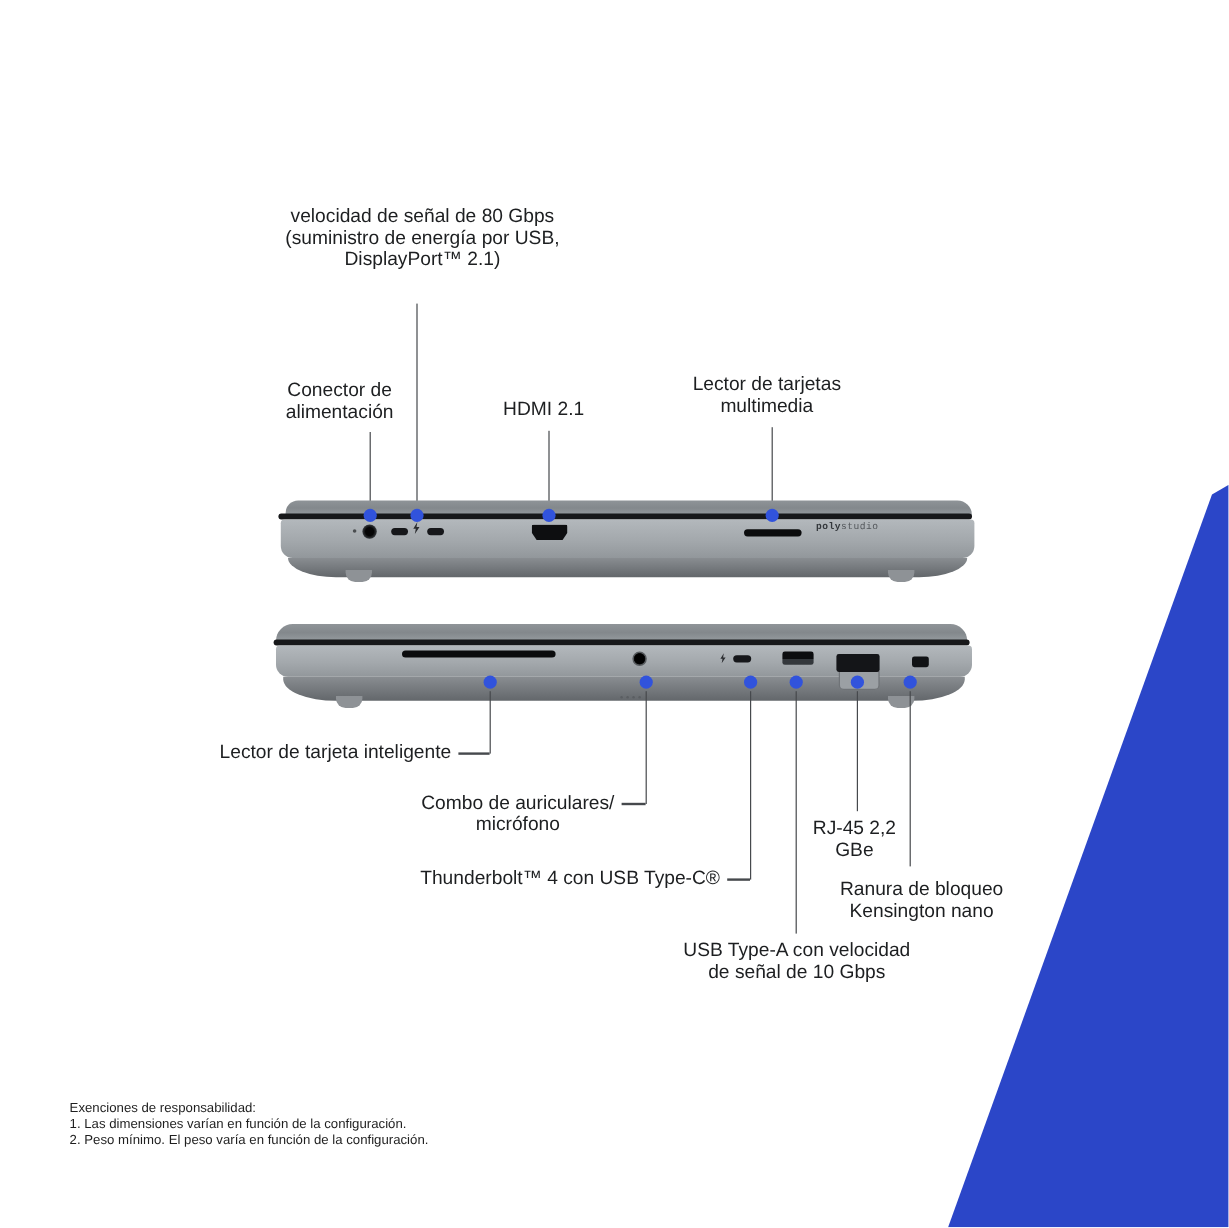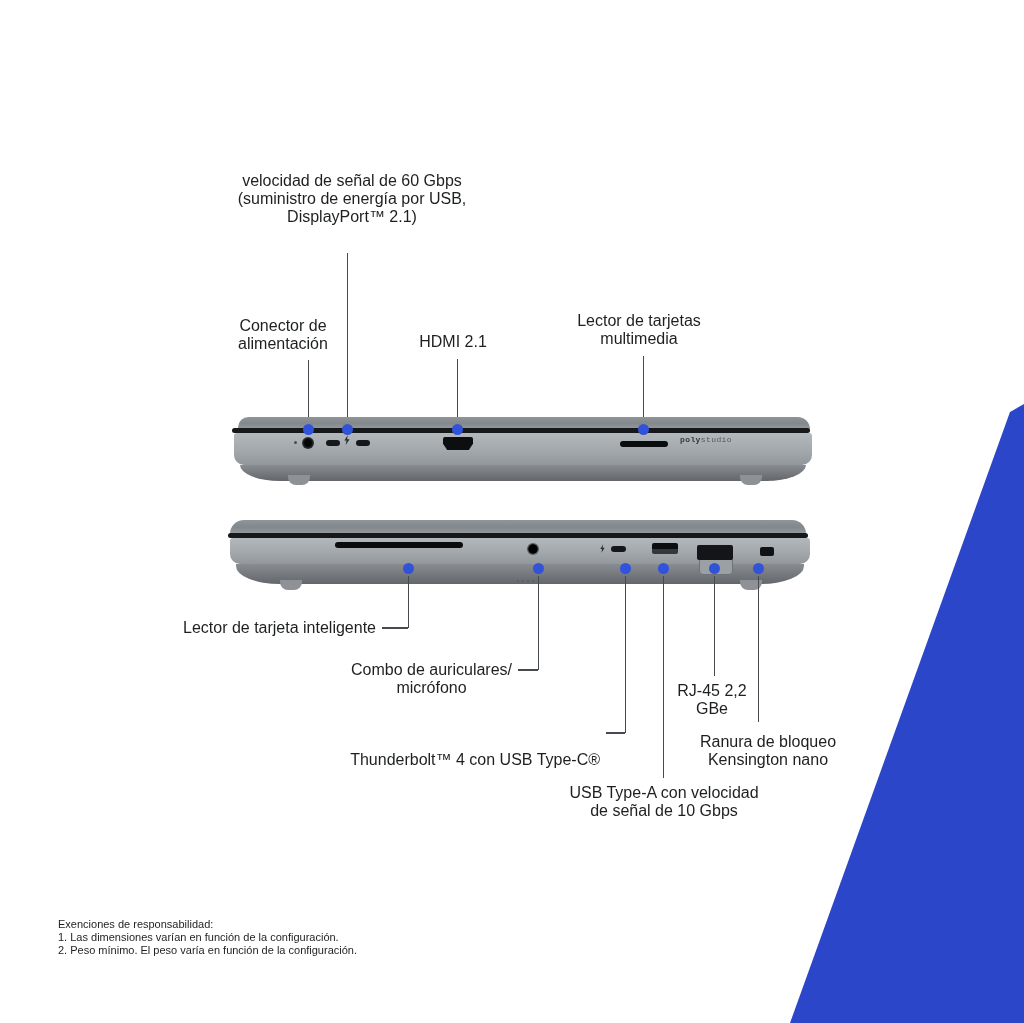--- a/index.html
+++ b/index.html
@@ -35,21 +35,21 @@
 </style>
 </head>
 <body>
 
 <div id="canvas">
 
 
   <div class="wedge"></div>
 
   <div class="lbl center" style="left:352px;top:172px;">
-    <div>velocidad de señal de 60 Gbps</div>
+    <div>velocidad de señal de 80 Gbps</div>
     <div>(suministro de energía por USB,</div>
     <div>DisplayPort™ 2.1)</div>
   </div>
   <div class="lbl center" style="left:283px;top:317px;">
     <div>Conector de</div>
     <div>alimentación</div>
   </div>
   <div class="lbl center" style="left:453px;top:333px;">HDMI 2.1</div>
   <div class="lbl center" style="left:639px;top:312px;">
     <div>Lector de tarjetas</div>
@@ -127,21 +127,21 @@
   <div class="hline" style="left:606px;top:732px;width:19px;"></div>
   <div class="vline" style="left:662.5px;top:576px;height:202px;"></div>
   <div class="vline" style="left:713.5px;top:576px;height:100px;"></div>
   <div class="vline" style="left:757.5px;top:576px;height:146px;"></div>
 
   <div class="lbl rightal" style="right:648px;top:619px;">Lector de tarjeta inteligente</div>
   <div class="lbl" style="right:512px;top:661px;text-align:center;">
     <div>Combo de auriculares/</div>
     <div>micrófono</div>
   </div>
-  <div class="lbl rightal" style="right:424px;top:724px;margin-top:27px;">Thunderbolt™ 4 con USB Type-C®</div>
+  <div class="lbl rightal" style="right:424px;top:724px;">Thunderbolt™ 4 con USB Type-C®</div>
   <div class="lbl center" style="left:664px;top:784px;text-align:center;">
     <div>USB Type-A con velocidad</div>
     <div>de señal de 10 Gbps</div>
   </div>
   <div class="lbl center" style="left:712px;top:682px;">
     <div>RJ-45 2,2</div>
     <div>GBe</div>
   </div>
   <div class="lbl center" style="left:768px;top:733px;">
     <div>Ranura de bloqueo</div>

